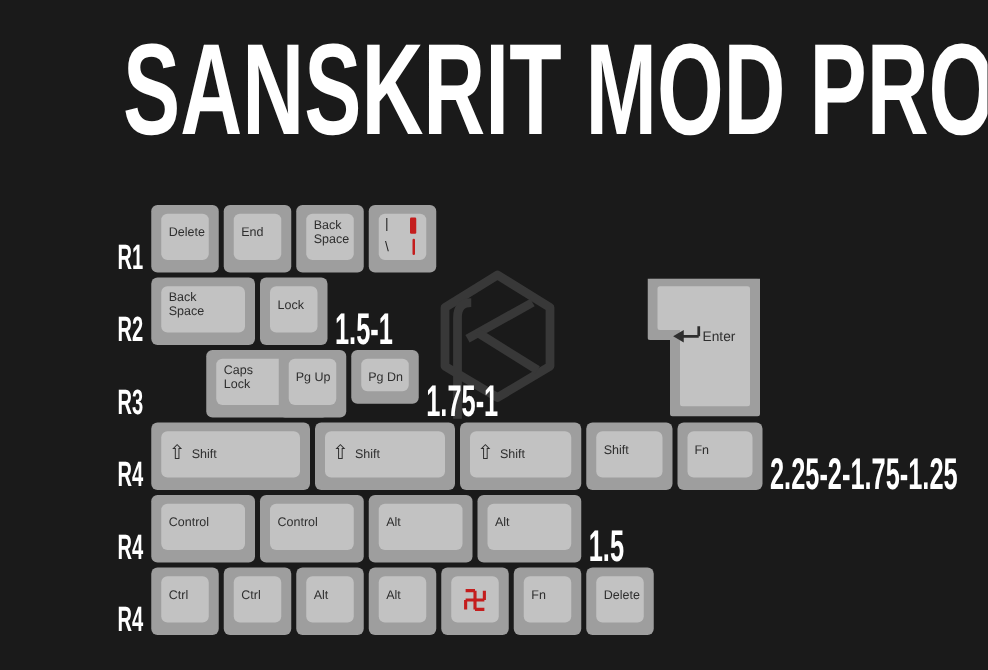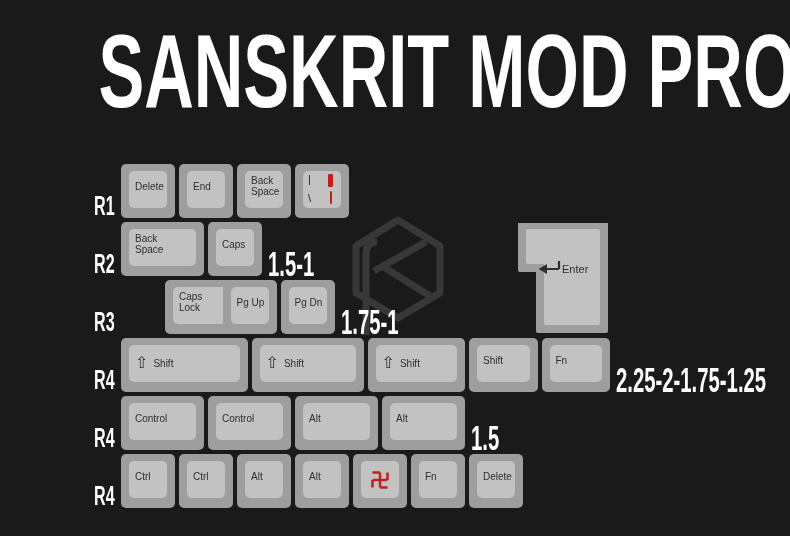--- a/index.html
+++ b/index.html
@@ -99,36 +99,36 @@
       </div>
     </div>
     <div class="row-label" style="left: 94px; top: 250px;">R2</div>
     <div class="keycap" style="left: 121px; top: 222px; width: 83px; height: 54px;">
       <div class="keytop">
         <div class="legend two">Back Space</div>
       </div>
     </div>
     <div class="keycap" style="left: 208px; top: 222px; width: 54px; height: 54px;">
       <div class="keytop">
-        <div class="legend">Caps</div>
+        <div class="legend">Lock</div>
       </div>
     </div>
     <div class="annotation" style="left: 268px; top: 247px;">1.5-1</div>
     <div class="row-label" style="left: 94px; top: 308px;">R3</div>
     <div class="keycap" style="left: 121px; top: 280px; width: 97.5px; height: 54px; margin-left: 44px;">
       <div class="keytop">
         <div class="legend two">Caps Lock</div>
       </div>
     </div>
     <div class="keycap" style="left: 222.5px; top: 280px; width: 54px; height: 54px;">
       <div class="keytop">
         <div class="legend">Pg Up</div>
       </div>
     </div>
-    <div class="keycap" style="left: 280.5px; top: 280px; width: 54px; height: 54px;">
+    <div class="keycap" style="left: 280.5px; top: 280px; width: 54px; height: 43px;">
       <div class="keytop">
         <div class="legend">Pg Dn</div>
       </div>
     </div>
     <div class="annotation" style="left: 340.5px; top: 305px;">1.75-1</div>
     <div class="row-label" style="left: 94px; top: 366px;">R4</div>
     <div class="keycap" style="left: 121px; top: 338px; width: 126.5px; height: 54px;">
       <div class="keytop">
         <div class="legend">
           <div class="shift-arrow">⇧</div>

